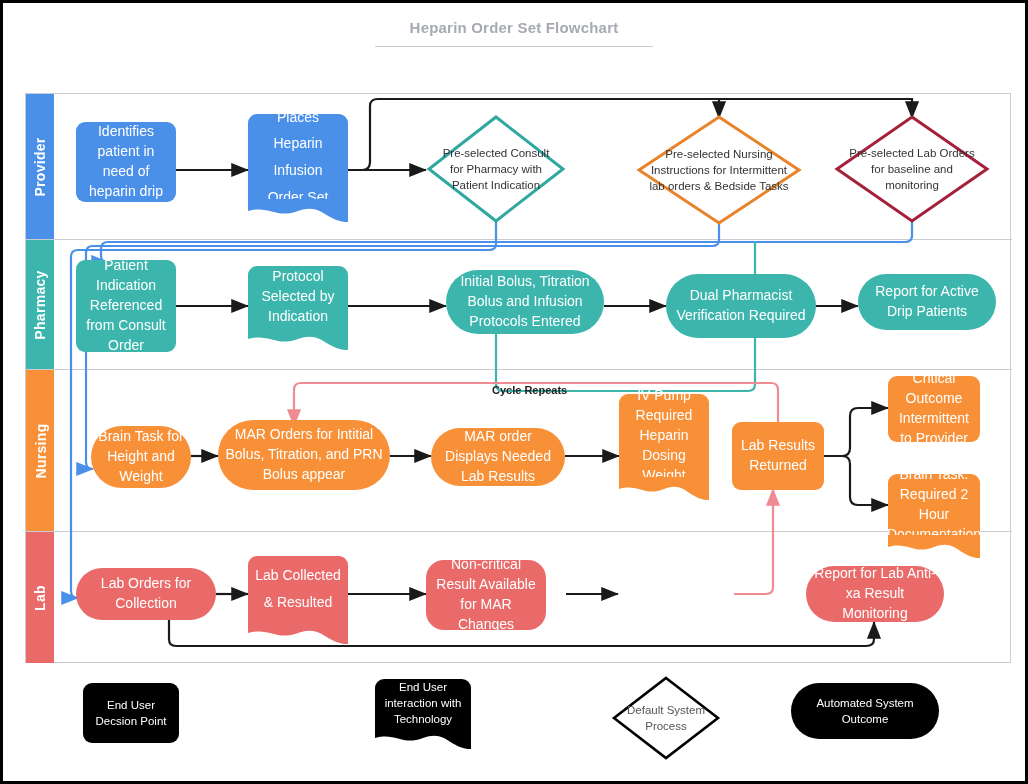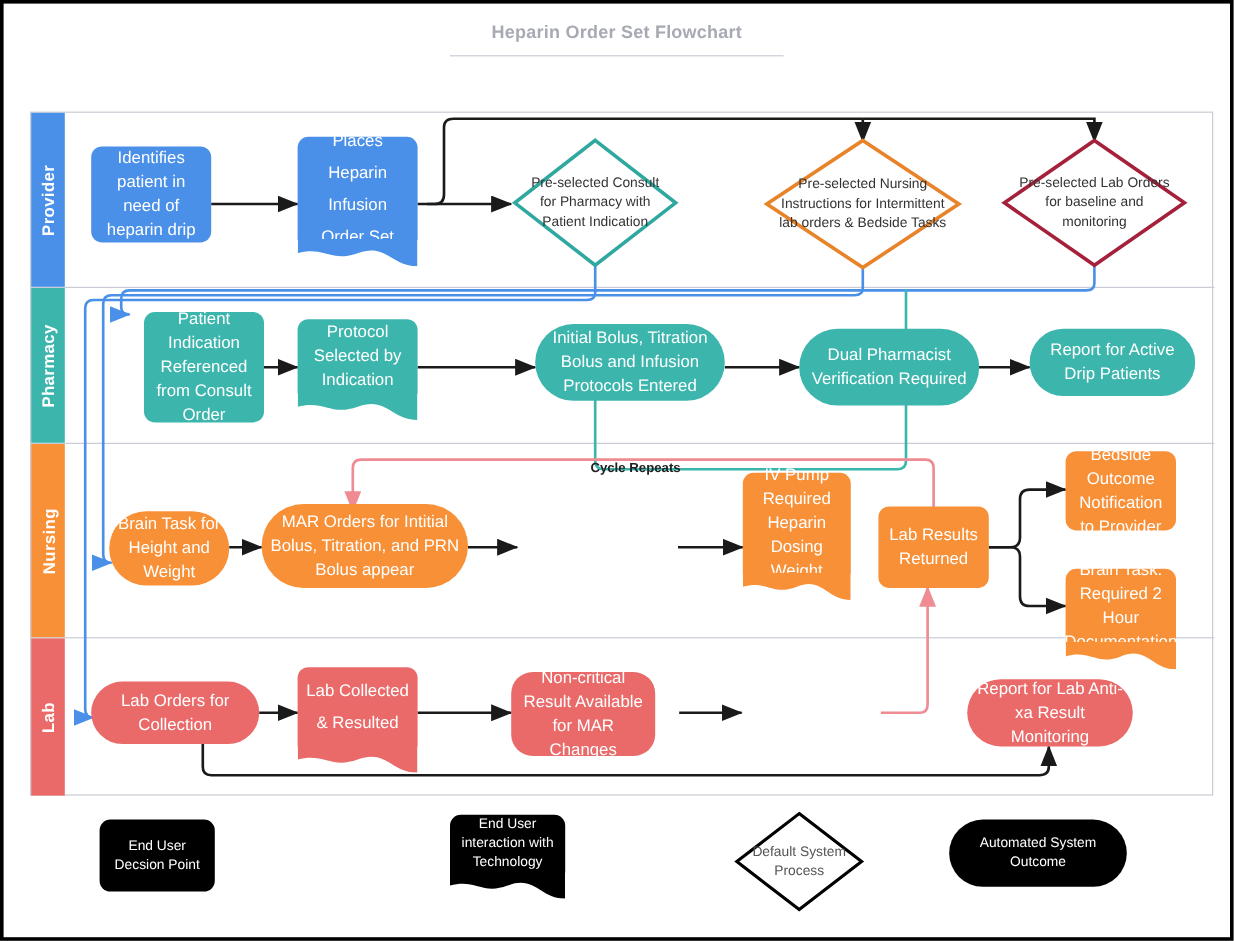--- a/index.html
+++ b/index.html
@@ -209,21 +209,21 @@
       <div class="dlabel" style="padding:0 8px;">Pre-selected Nursing Instructions for Intermittent  lab orders &amp; Bedside Tasks</div>
     </div>
 
     <div class="diamond" style="left:808px;top:20px;width:156px;height:110px;">
       <svg class="dsvg" viewBox="0 0 156 110" preserveAspectRatio="none">
         <polygon points="78,3 153,55 78,107 3,55" fill="#fff" stroke="#a5203a" stroke-width="3"></polygon>
       </svg>
       <div class="dlabel" style="padding:0 10px;">Pre-selected Lab Orders for baseline and monitoring</div>
     </div>
 
-    <div class="node rr" style="left:50px;top:166px;width:100px;height:92px;background:#3cb6ad;margin-left:44px;">
+    <div class="node rr" style="left:50px;top:166px;width:100px;height:92px;background:#3cb6ad;">
       <span>Patient Indication Referenced from Consult Order</span>
     </div>
 
     <div class="node doc" style="left:222px;top:172px;width:100px;height:62px;background:#3cb6ad;">
       <span>Protocol Selected by Indication</span>
       <div class="torn">
         <svg viewBox="0 0 100 23" preserveAspectRatio="none">
           <path d="M0,0 L100,0 L100,23 C78,23 74,3 50,12 C28,20 22,6 0,12 Z" fill="#3cb6ad"></path>
         </svg>
       </div>
@@ -242,36 +242,39 @@
     </div>
 
     <div class="node pill" style="left:65px;top:332px;width:100px;height:62px;background:#f89038;">
       <span>Brain Task for Height and Weight</span>
     </div>
 
     <div class="node pill" style="left:192px;top:326px;width:172px;height:70px;background:#f89038;">
       <span>MAR Orders for Intitial Bolus, Titration, and PRN Bolus appear</span>
     </div>
 
+    <div class="node pill" style="left:405px;top:334px;width:134px;height:58px;background:#f89038;">
+      <span>MAR order Displays Needed Lab Results</span>
+    </div>
 
     <div class="node doc" style="left:593px;top:300px;width:90px;height:84px;background:#f89038;">
       <span>IV Pump Required Heparin Dosing Weight</span>
       <div class="torn">
         <svg viewBox="0 0 90 23" preserveAspectRatio="none">
           <path d="M0,0 L90,0 L90,23 C70,23 66,3 45,12 C25,20 20,6 0,12 Z" fill="#f89038"></path>
         </svg>
       </div>
     </div>
 
     <div class="node rr" style="left:706px;top:328px;width:92px;height:68px;background:#f89038;">
       <span>Lab Results Returned</span>
     </div>
 
     <div class="node rr" style="left:862px;top:282px;width:92px;height:66px;background:#f89038;">
-      <span>Bedside Outcome Notification to Provider</span>
+      <span>Critical Outcome Intermittent to Provider</span>
     </div>
 
     <div class="node doc" style="left:862px;top:380px;width:92px;height:62px;background:#f89038;">
       <span>Brain Task: Required 2 Hour Documentation</span>
       <div class="torn">
         <svg viewBox="0 0 92 23" preserveAspectRatio="none">
           <path d="M0,0 L92,0 L92,23 C72,23 68,3 46,12 C26,20 20,6 0,12 Z" fill="#f89038"></path>
         </svg>
       </div>
     </div>

